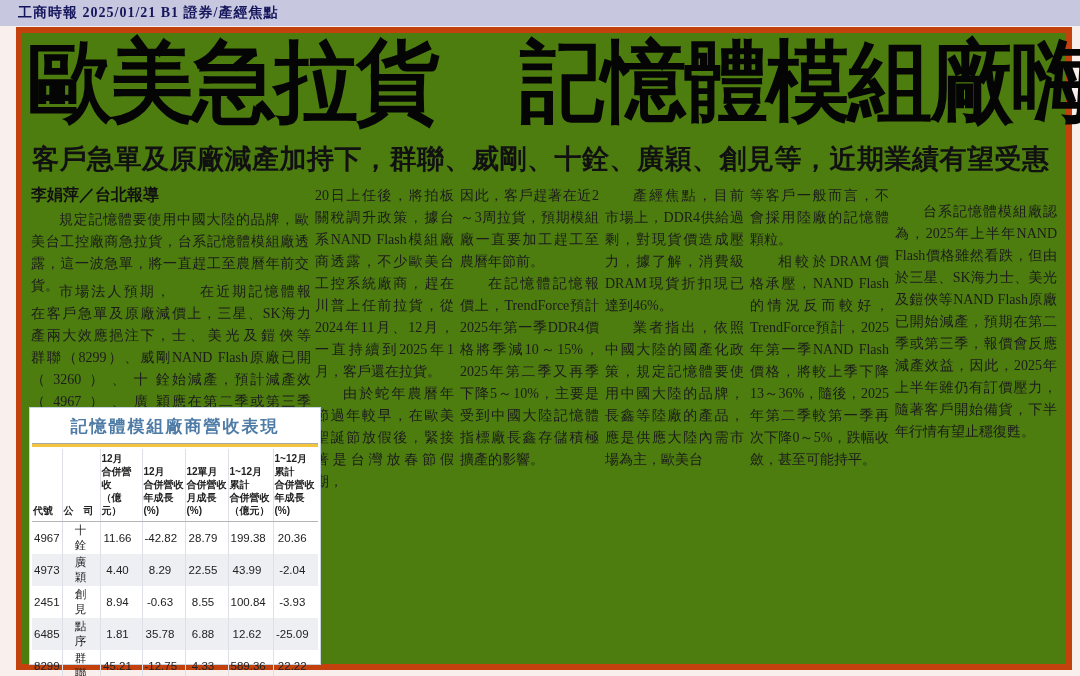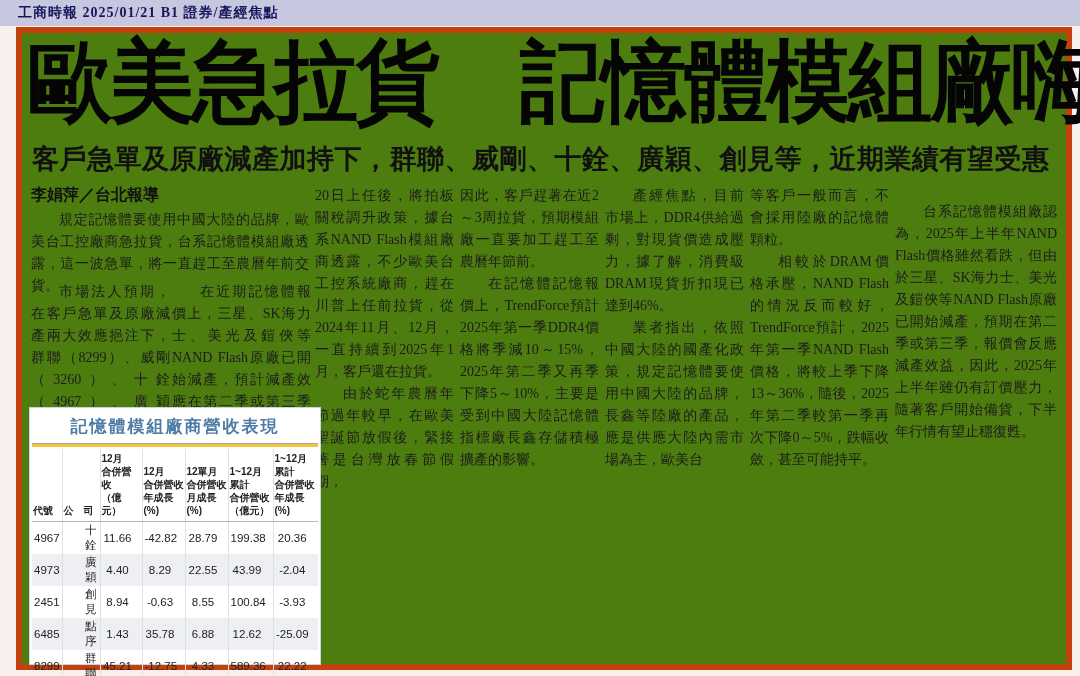--- a/index.html
+++ b/index.html
@@ -33,21 +33,21 @@
 
   table.rev{width:286px;margin:0 auto;border-collapse:collapse;table-layout:fixed;font-size:11px;color:#222;}
   table.rev col.c0{width:30px;} table.rev col.c1{width:38px;}
   table.rev col.c2{width:42px;} table.rev col.c3{width:43px;}
   table.rev col.c4{width:43px;} table.rev col.c5{width:45px;} table.rev col.c6{width:45px;}
   table.rev th{font-weight:bold;font-size:10px;line-height:1.3;padding:3px 1px 4px 1px;text-align:left;vertical-align:bottom;border-bottom:1px solid #b5b5b5;}
   table.rev td{padding:1px 2px;height:15px;}
   table.rev th + th, table.rev td + td{border-left:1px solid #dde1e7;}
   table.rev td.num{text-align:center;padding-right:9px;font-size:11.5px;}
   table.rev td.code{text-align:center;padding-left:2px;font-size:11.5px;}
-  table.rev td.name{text-align:right;padding-left:2px;font-size:11.5px;letter-spacing:1px;}
+  table.rev td.name{text-align:center;padding-left:2px;font-size:11.5px;letter-spacing:1px;}
   table.rev tr.alt{background:#edeff3;}
 </style>
 </head>
 <body>
 
 <div class="page">
 
   <div class="masthead">
     <div class="masthead-text">工商時報 2025/01/21 B1 證券/產經焦點</div>
   </div>
@@ -140,21 +140,21 @@
               <td class="name">創　見</td>
               <td class="num">8.94</td>
               <td class="num">-0.63</td>
               <td class="num">8.55</td>
               <td class="num">100.84</td>
               <td class="num">-3.93</td>
             </tr>
             <tr class="alt">
               <td class="code">6485</td>
               <td class="name">點　序</td>
-              <td class="num">1.43</td>
+              <td class="num">1.81</td>
               <td class="num">35.78</td>
               <td class="num">6.88</td>
               <td class="num">12.62</td>
               <td class="num">-25.09</td>
             </tr>
             <tr>
               <td class="code">8299</td>
               <td class="name">群　聯</td>
               <td class="num">45.21</td>
               <td class="num">-12.75</td>

